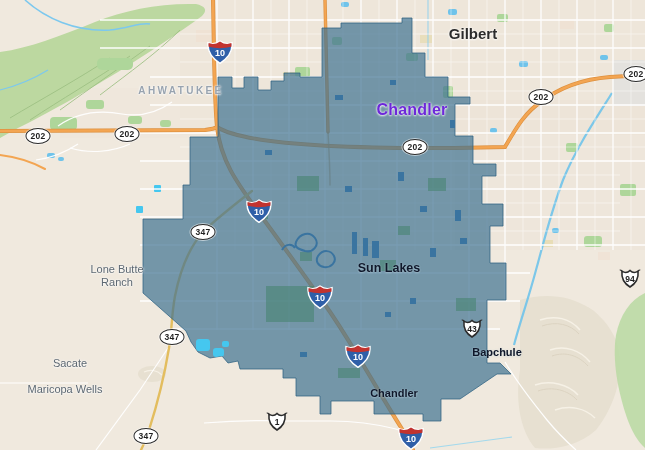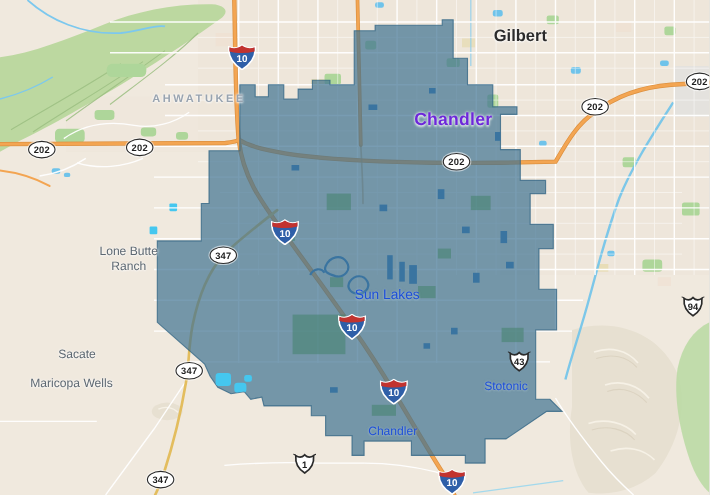--- a/index.html
+++ b/index.html
@@ -11,23 +11,23 @@
   .map-wrap svg.base{position:absolute;left:0;top:0;display:block;}
   
   .lbl{
     position:absolute;transform:translate(-50%,-50%);
     white-space:nowrap;text-align:center;pointer-events:none;
     text-shadow:0 0 2px rgba(255,255,255,.85),0 0 3px rgba(255,255,255,.7),0 1px 2px rgba(255,255,255,.6);
   }
   .lbl.city-major{font-size:15px;font-weight:700;color:#2b2b2b;}
   .lbl.city{font-size:16px;font-weight:700;color:#6d28d9;letter-spacing:.2px;margin-left:12px;}
   .lbl.district{font-size:10px;font-weight:700;color:#98a3af;letter-spacing:2.4px;margin-left:44px;}
-  .lbl.locality{font-size:11px;font-weight:400;color:#5d6872;line-height:13px;}
-  .lbl.locality-dark{font-size:11px;font-weight:400;color:#1d4ed8;line-height:13px;
-    text-shadow:0 0 2px rgba(200,220,230,.5),0 1px 2px rgba(200,220,230,.4);}
+  .lbl.locality{font-size:11px;font-weight:400;color:#5d6872;line-height:13px;margin-top:40px;}
+  .lbl.locality-dark{font-size:11px;font-weight:700;color:#0f172a;line-height:13px;
+    text-shadow:0 0 2px rgba(200,220,230,.5),0 1px 2px rgba(200,220,230,.4);margin-left:37px;}
   .lbl.locality-big{font-size:12.5px;}
   
   .shield{position:absolute;transform:translate(-50%,-50%);pointer-events:none;}
   .oval{
     min-width:25px;height:16px;box-sizing:border-box;padding:0 4px;
     background:#fff;border:1.6px solid #2b2b2b;border-radius:50%;
     display:flex;align-items:center;justify-content:center;
     font-size:8.5px;font-weight:700;color:#1e1e1e;letter-spacing:.2px;
     box-shadow:0 0 0 1px rgba(255,255,255,.55);
   }
@@ -232,21 +232,21 @@
   <div class="lbl city-major" style="left:473px;top:33px">Gilbert</div>
   <div class="lbl city" style="left:400px;top:110px">Chandler</div>
   <div class="lbl district" style="left:137px;top:90px">AHWATUKEE</div>
   <div class="lbl locality" style="left:117px;top:236px">
     <div>Lone Butte</div>
     <div>Ranch</div>
   </div>
   <div class="lbl locality-dark locality-big" style="left:352px;top:268px">Sun Lakes</div>
   <div class="lbl locality" style="left:70px;top:323px">Sacate</div>
   <div class="lbl locality" style="left:65px;top:349px">Maricopa Wells</div>
-  <div class="lbl locality-dark" style="left:460px;top:352px">Stotonic</div>
+  <div class="lbl locality-dark" style="left:460px;top:352px">Bapchule</div>
   <div class="lbl locality-dark" style="left:357px;top:393px">Chandler</div>
 
   <div class="shield iv" style="left:220px;top:52px">
     <svg viewBox="0 0 28 26">
         <use href="#sym-interstate"></use>
       </svg>
     <span class="num">10</span>
   </div>
   <div class="shield iv" style="left:259px;top:211px">
     <svg viewBox="0 0 28 26">

